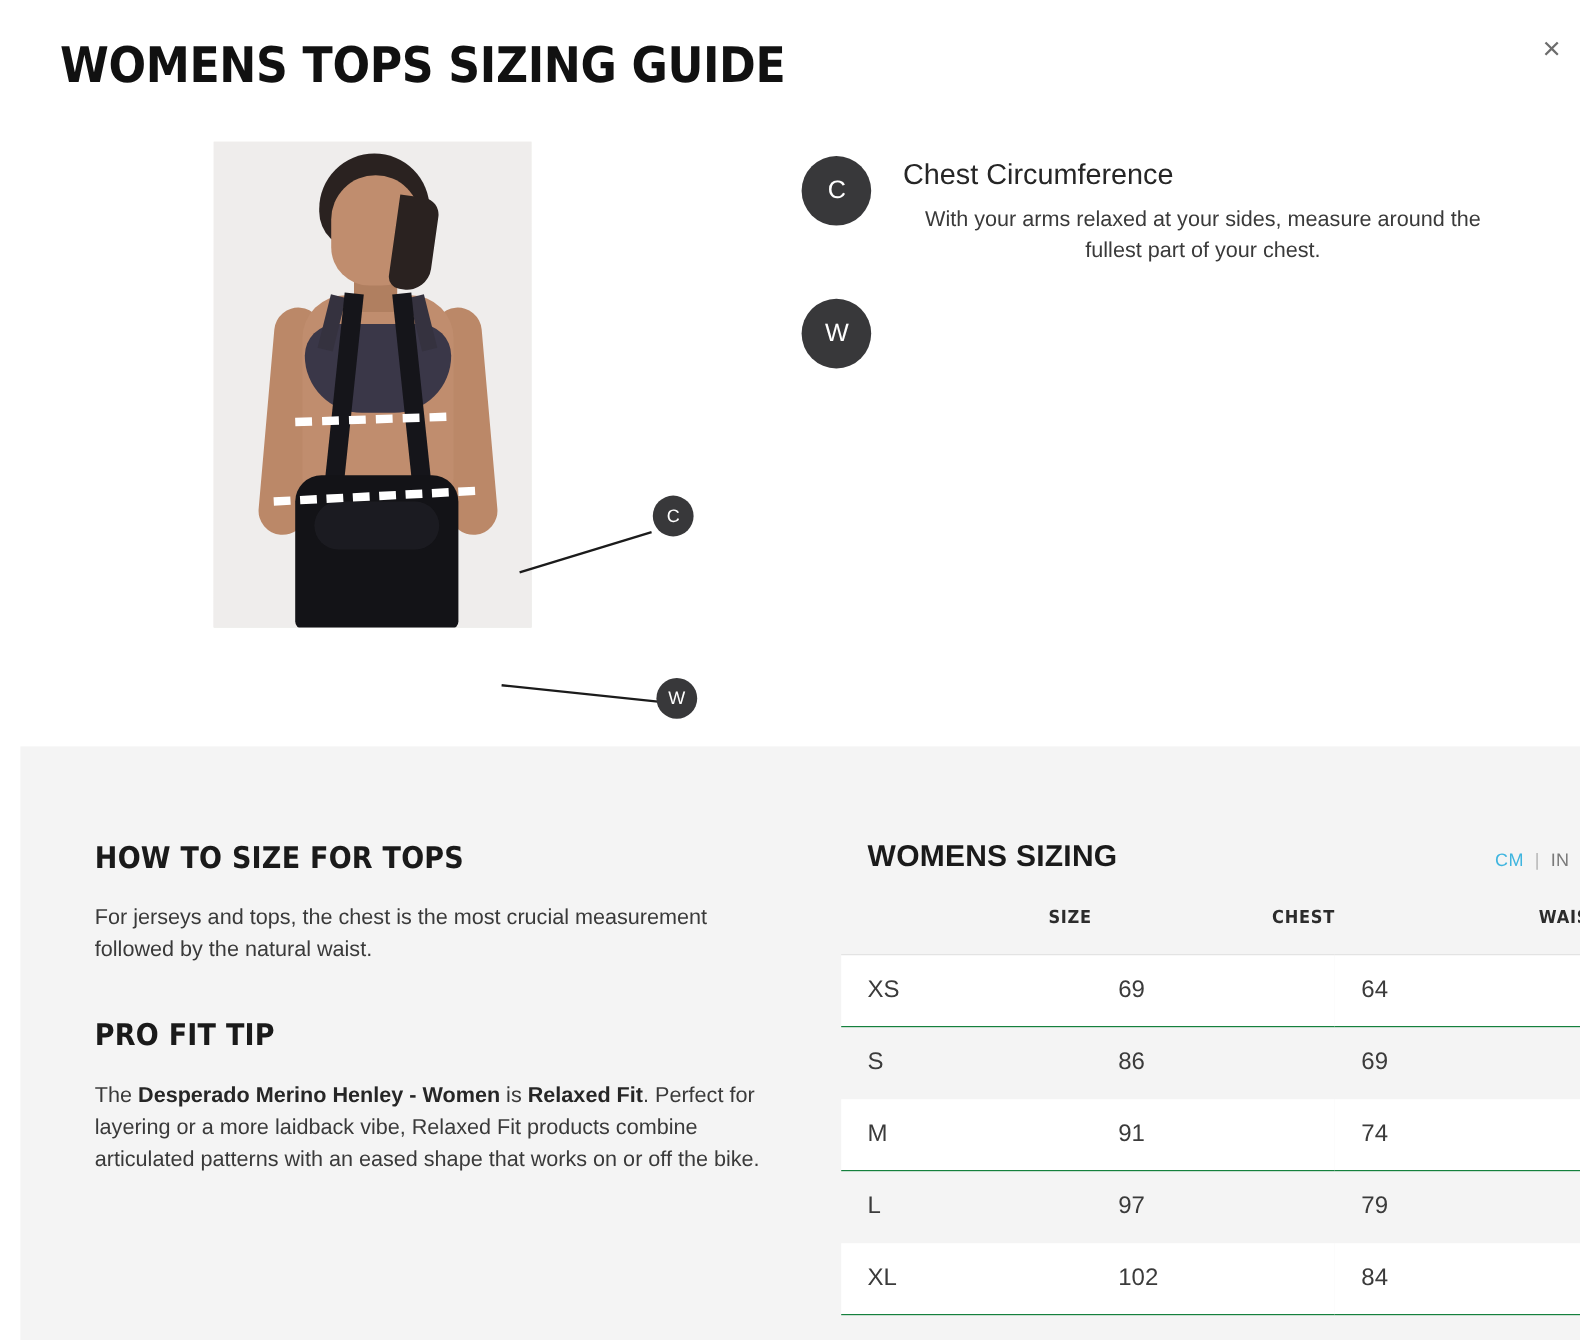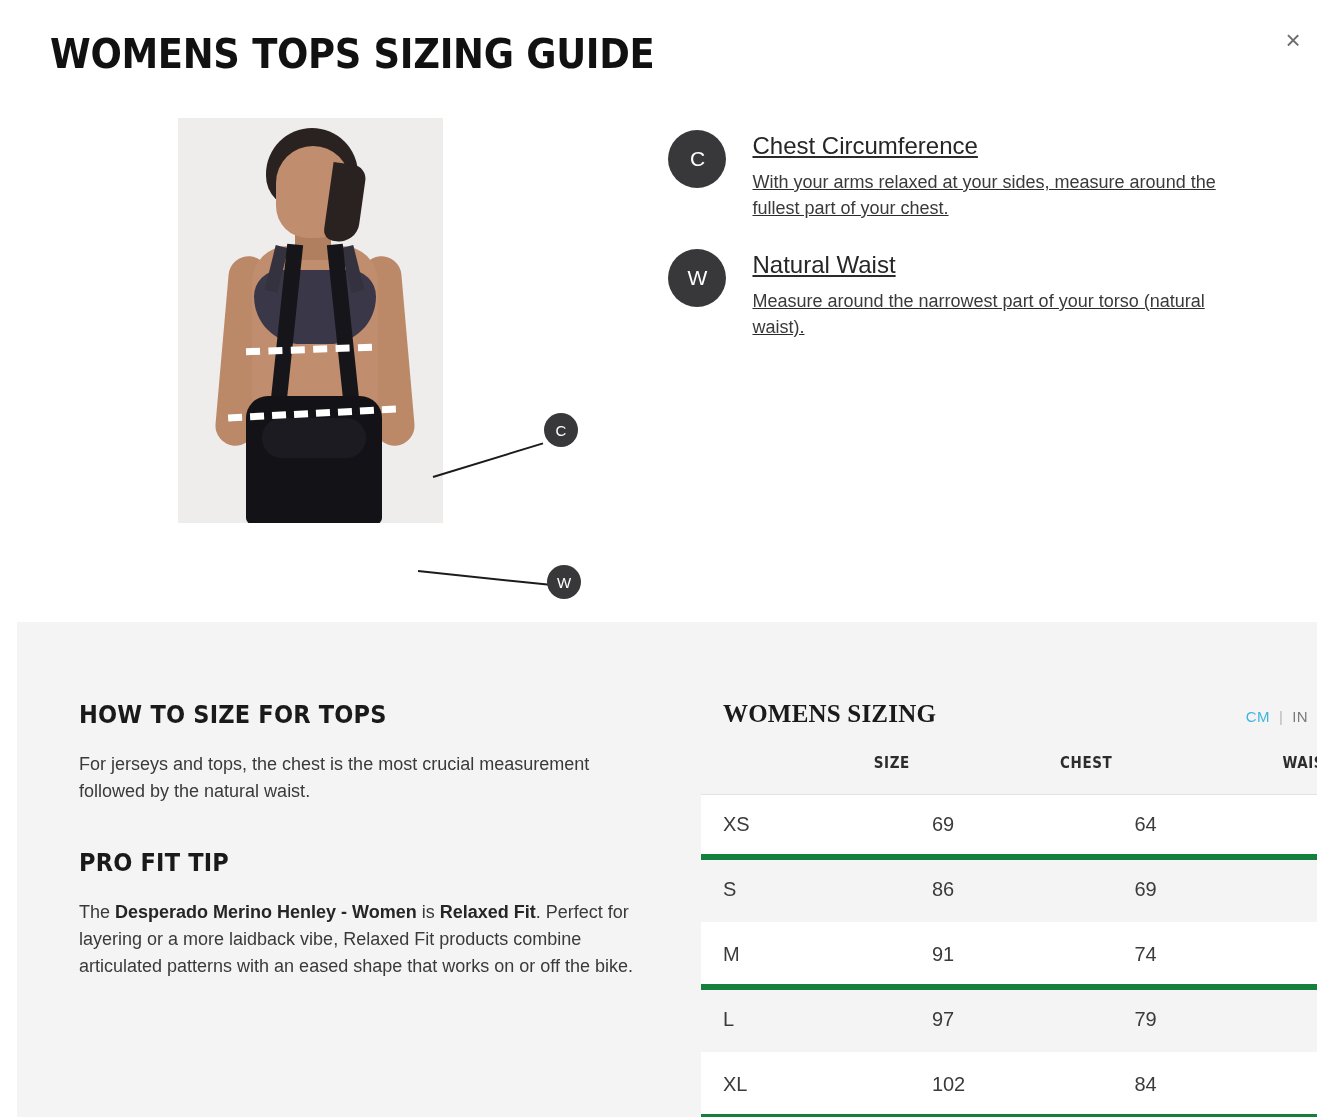--- a/index.html
+++ b/index.html
@@ -168,33 +168,34 @@
   }
 
   .measure-item { display: flex; margin-bottom: 28px; }
   .measure-badge {
     flex: 0 0 auto;
     width: 58px; height: 58px; border-radius: 50%;
     background: #38383a; color: #fff;
     display: flex; align-items: center; justify-content: center;
     font-size: 21px; margin-right: 26px;
   }
-  .measure-text { padding-top: 2px; text-decoration: underline; }
+  .measure-text { padding-top: 2px; }
   .measure-title {
     font-size: 24px;
     color: #262626;
     margin: 0 0 10px 0;
     font-weight: 400;
   }
   .measure-desc {
     font-size: 18px;
     line-height: 1.42;
     color: #3a3a3a;
     margin: 0;
     max-width: 500px;
+    text-align: center;
   }
 
   
   .bottom-section {
     position: absolute;
     left: 17px; top: 622px;
     width: 1317px; height: 495px;
     background: #f4f4f4;
     display: flex;
     padding: 78px 0 0 12px;
@@ -224,21 +225,21 @@
   .sizing-col { flex: 1; padding-right: 0; }
 
   .sizing-head-row {
     display: flex;
     align-items: baseline;
     justify-content: space-between;
     padding: 0 22px 0 22px;
     margin-bottom: 26px;
   }
   .sizing-head {
-    font-family: Liberation Serif, serif;
+    font-family: Liberation Sans, sans-serif;
     font-weight: 700;
     font-size: 25px;
     letter-spacing: 0.2px;
     color: #1a1a1a;
     text-transform: uppercase;
     margin: 0;
     text-align: center;
   }
   .unit-toggle { font-size: 15px; color: #7a7a7a; letter-spacing: .4px; }
   .unit-toggle .unit { cursor: pointer; padding: 0 4px; }
@@ -253,21 +254,21 @@
     font-size: 15px;
     letter-spacing: .6px;
     color: #2c2c2c;
     padding: 0 0 22px 22px;
     text-transform: uppercase;
   }
   table.sizing td {
     font-size: 20px;
     color: #3b3b3b;
     padding: 18px 0 18px 22px;
-    border-bottom: 6px solid #15803d;
+    border-bottom: 1px solid #15803d;
     border-top: 1px solid #e3e3e3;
   }
   table.sizing tbody tr:nth-child(odd) td { background: #ffffff; }
   table.sizing tbody tr:nth-child(even) td { background: #f4f4f4; border-color: transparent; }
   table.sizing col.c-size { width: 33%; }
   table.sizing col.c-chest { width: 32%; }
   table.sizing col.c-waist { width: 35%; }
 </style>
 </head>
 <body>
@@ -314,24 +315,20 @@
       <div class="measure-item">
         <div class="measure-badge">C</div>
         <div class="measure-text">
           <p class="measure-title">Chest Circumference</p>
           <p class="measure-desc">With your arms relaxed at your sides, measure around the fullest part of your chest.</p>
         </div>
       </div>
 
       <div class="measure-item">
         <div class="measure-badge">W</div>
-        <div class="measure-text">
-          <p class="measure-title">Natural Waist</p>
-          <p class="measure-desc">Measure around the narrowest part of your torso (natural waist).</p>
-        </div>
       </div>
     </div>
   </div>
 
   <div class="bottom-section">
 
     <div class="tips-col">
       <h2 class="tips-head">HOW TO SIZE FOR TOPS</h2>
       <p class="tips-body">For jerseys and tops, the chest is the most crucial measurement followed by the natural waist.</p>
 

